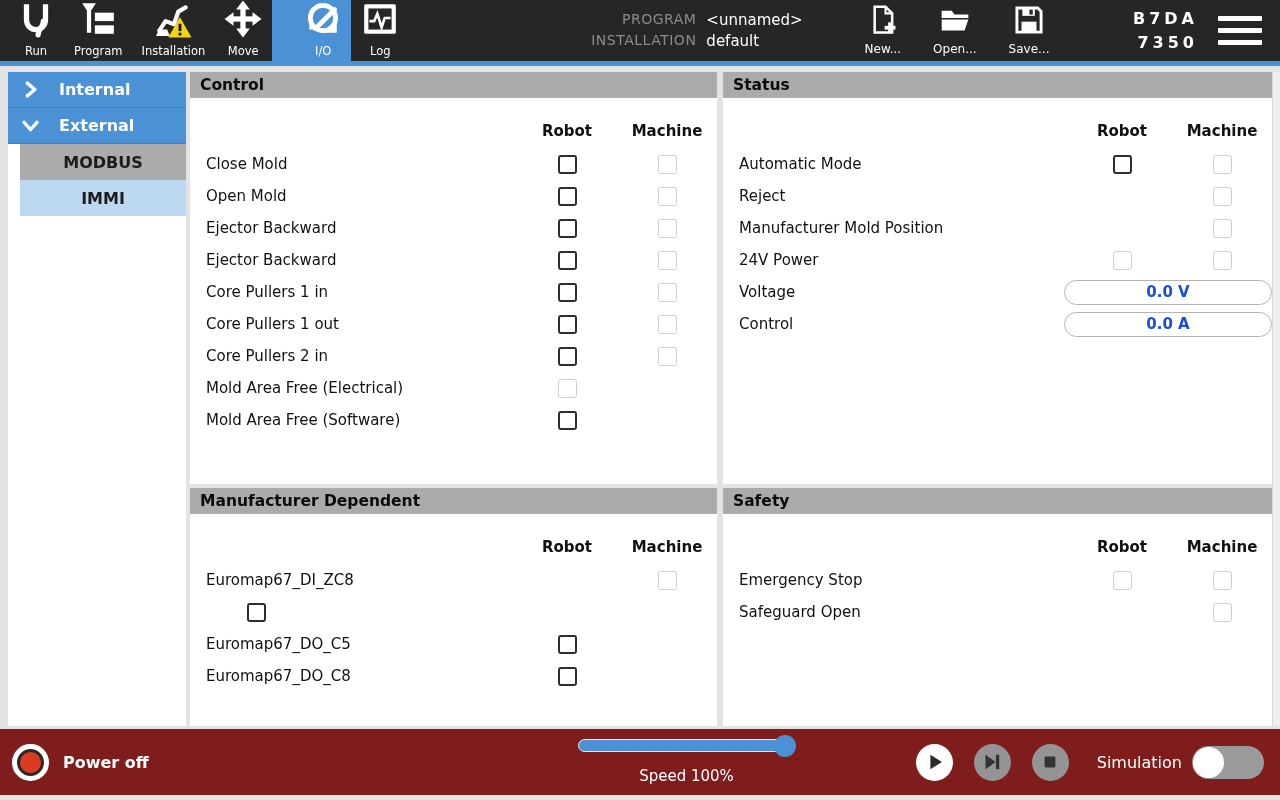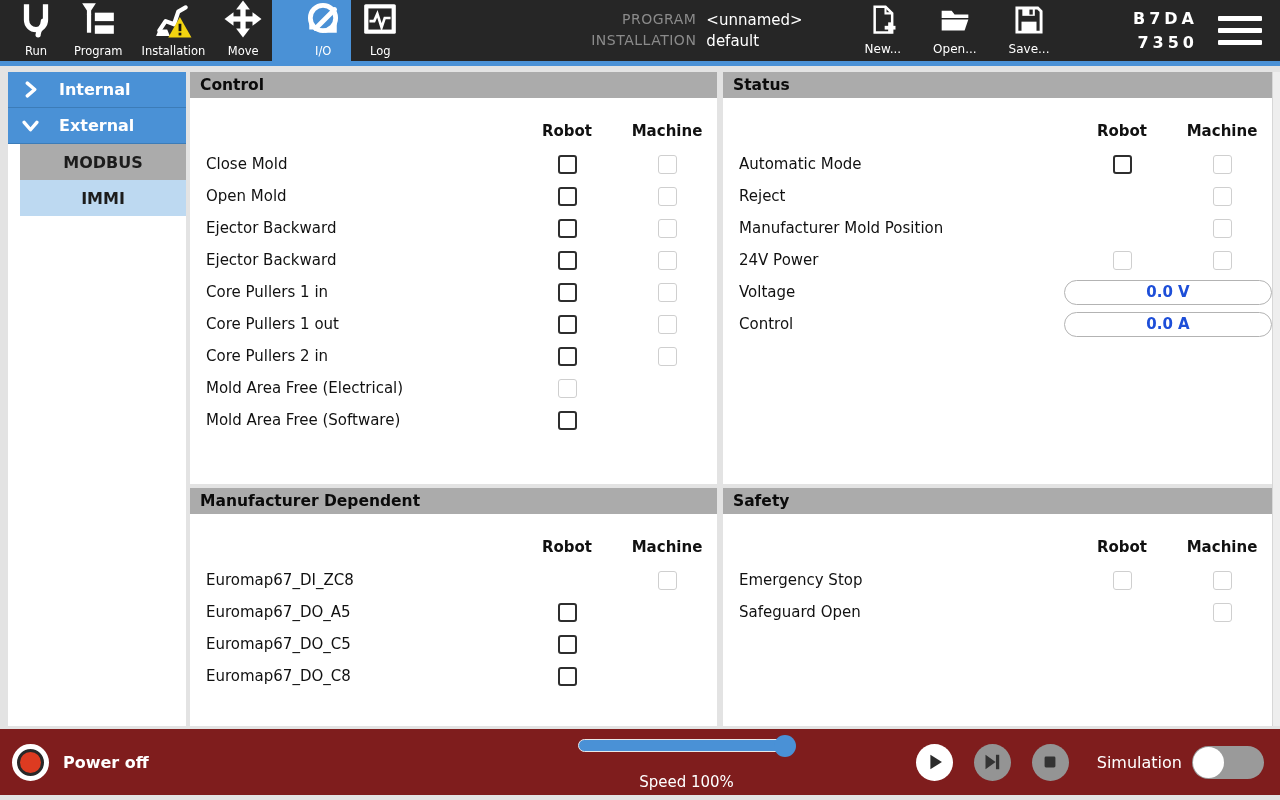--- a/index.html
+++ b/index.html
@@ -78,21 +78,21 @@
     background:#282828; display:flex; align-items:center; justify-content:center; }
   .power-dot { width:21px; height:21px; border-radius:50%; background:var(--danger,#dd3b21); }
   .power-label { color:#fff; font-weight:bold; font-size:16px; margin-left:14px; }
 
   .speed-area { position:absolute; left:578px; top:9px; width:217px; text-align:center; }
   .slider { position:relative; height:15px; }
   .slider-track { position:absolute; left:0; right:0; top:1px; height:13px;
     border-radius:7px; background:var(--accent,#4a91d6); border:1px solid #e8e8e8; }
   .slider-thumb { position:absolute; right:-1px; top:-3px; width:22px; height:22px;
     border-radius:50%; background:var(--accent,#4a91d6); cursor:pointer; }
-  .speed-label { color:#fff; font-size:15px; margin-top:20px; }
+  .speed-label { color:#fff; font-size:15px; margin-top:14px; }
 
   .footer-right { margin-left:auto; display:flex; align-items:center; margin-right:16px; }
   .circle-btn { width:37px; height:37px; border-radius:50%; display:flex; align-items:center;
     justify-content:center; margin-left:21px; cursor:pointer; }
   .circle-btn svg { width:26px; height:26px; }
   .circle-btn.play { background:#fff; }
   .circle-btn.gray { background:#949494; }
   .sim-label { color:#fff; font-size:16px; margin-left:28px; }
   .toggle { width:72px; height:33px; border-radius:17px; background:#9a9a9a;
     margin-left:10px; position:relative; cursor:pointer; }
@@ -330,21 +330,20 @@
               <span class="col colname">Machine</span>
             </div>
             <div class="row">
               <span class="row-label">Euromap67_DI_ZC8</span>
               <span class="col"></span>
               <span class="col">
                 <span class="cb disabled"></span>
               </span>
             </div>
             <div class="row">
-              <span class="row-label">Euromap67_DO_A5</span>
               <span class="col">
                 <span class="cb enabled"></span>
               </span>
               <span class="col"></span>
             </div>
             <div class="row">
               <span class="row-label">Euromap67_DO_C5</span>
               <span class="col">
                 <span class="cb enabled"></span>
               </span>

